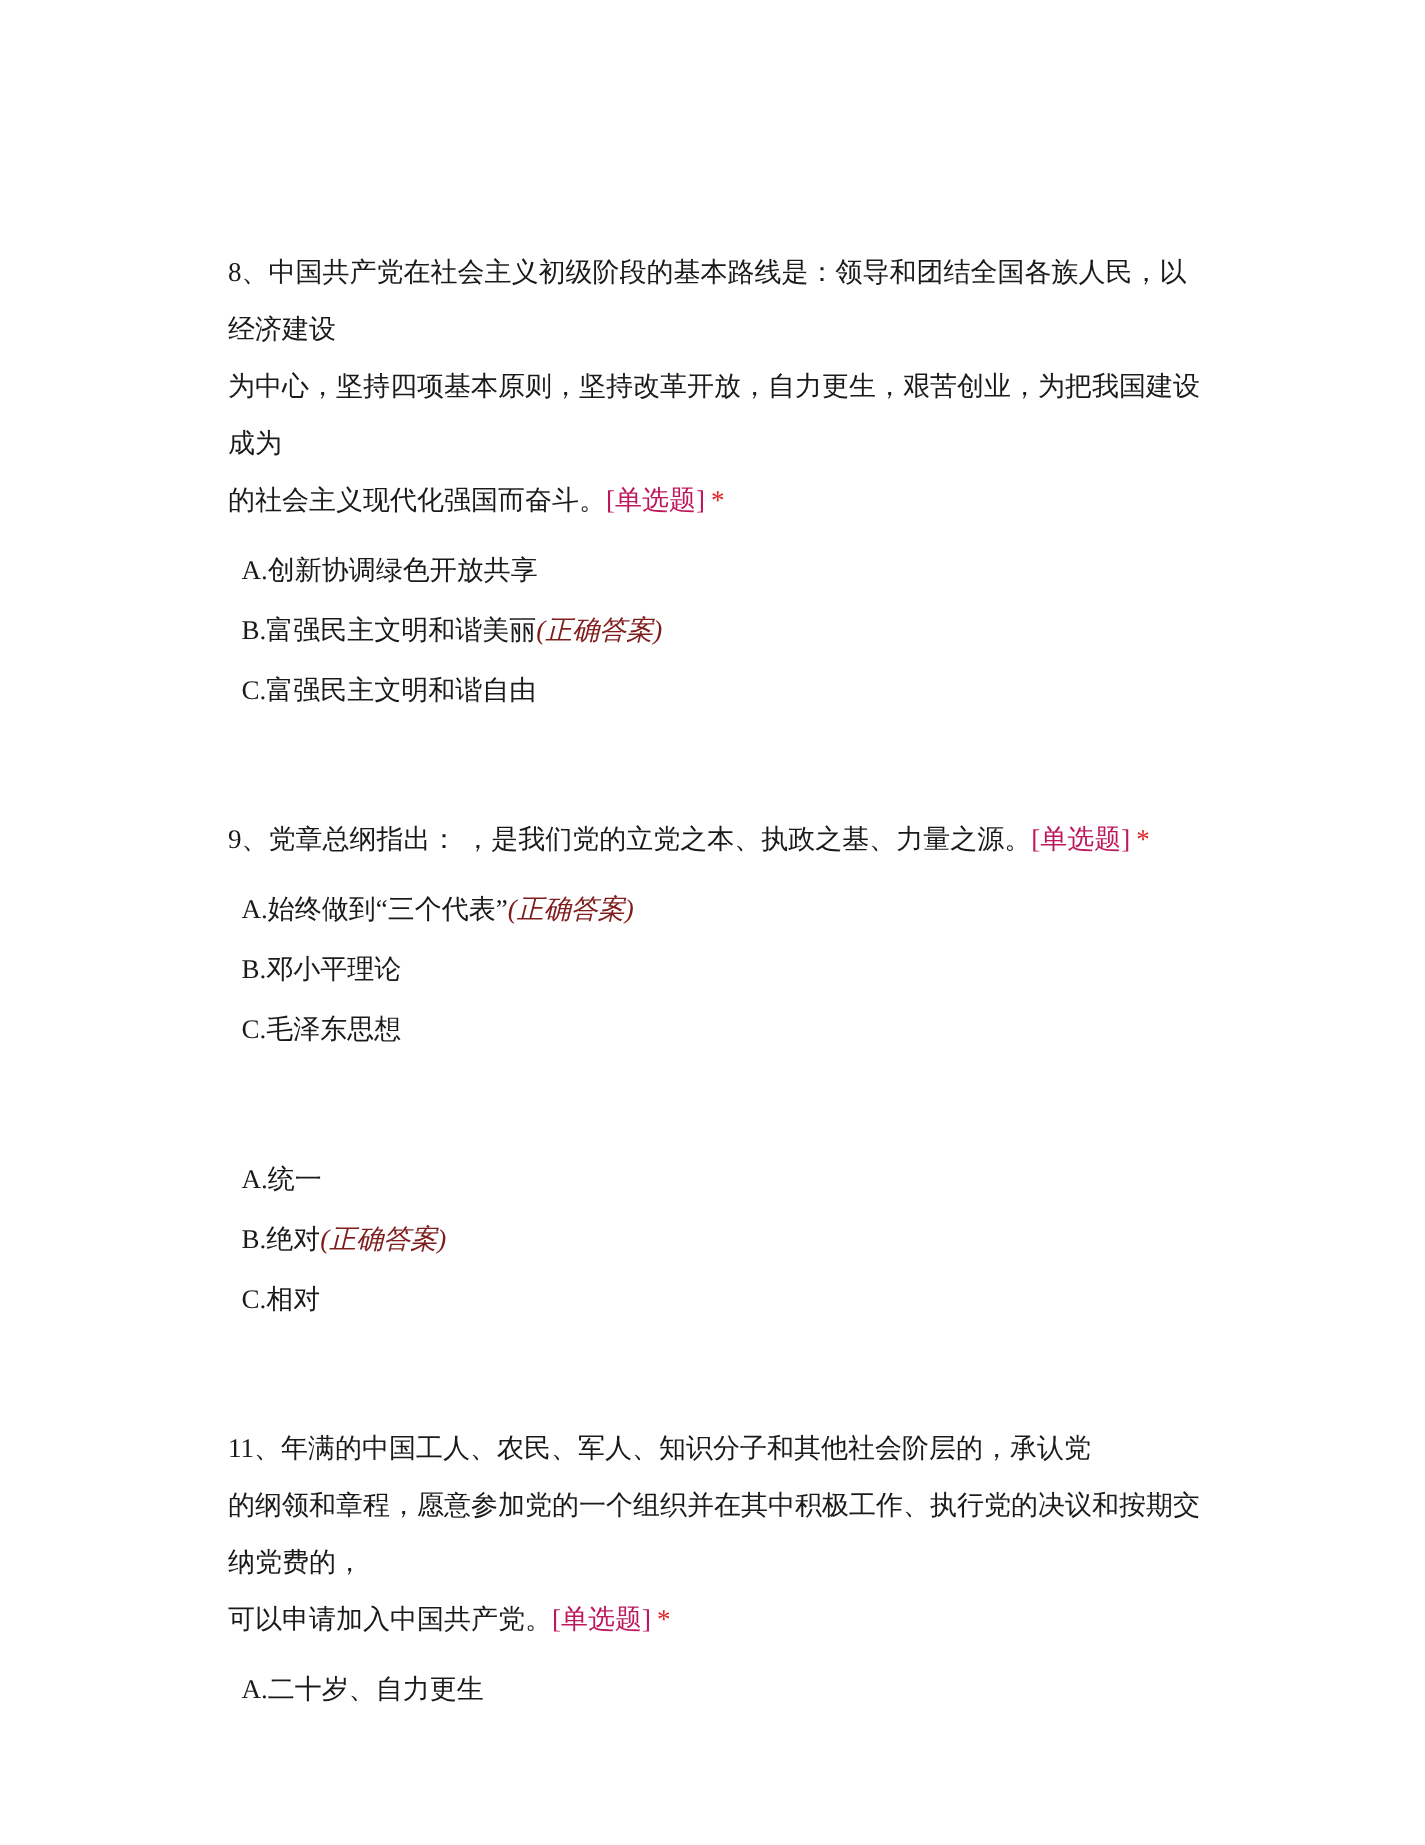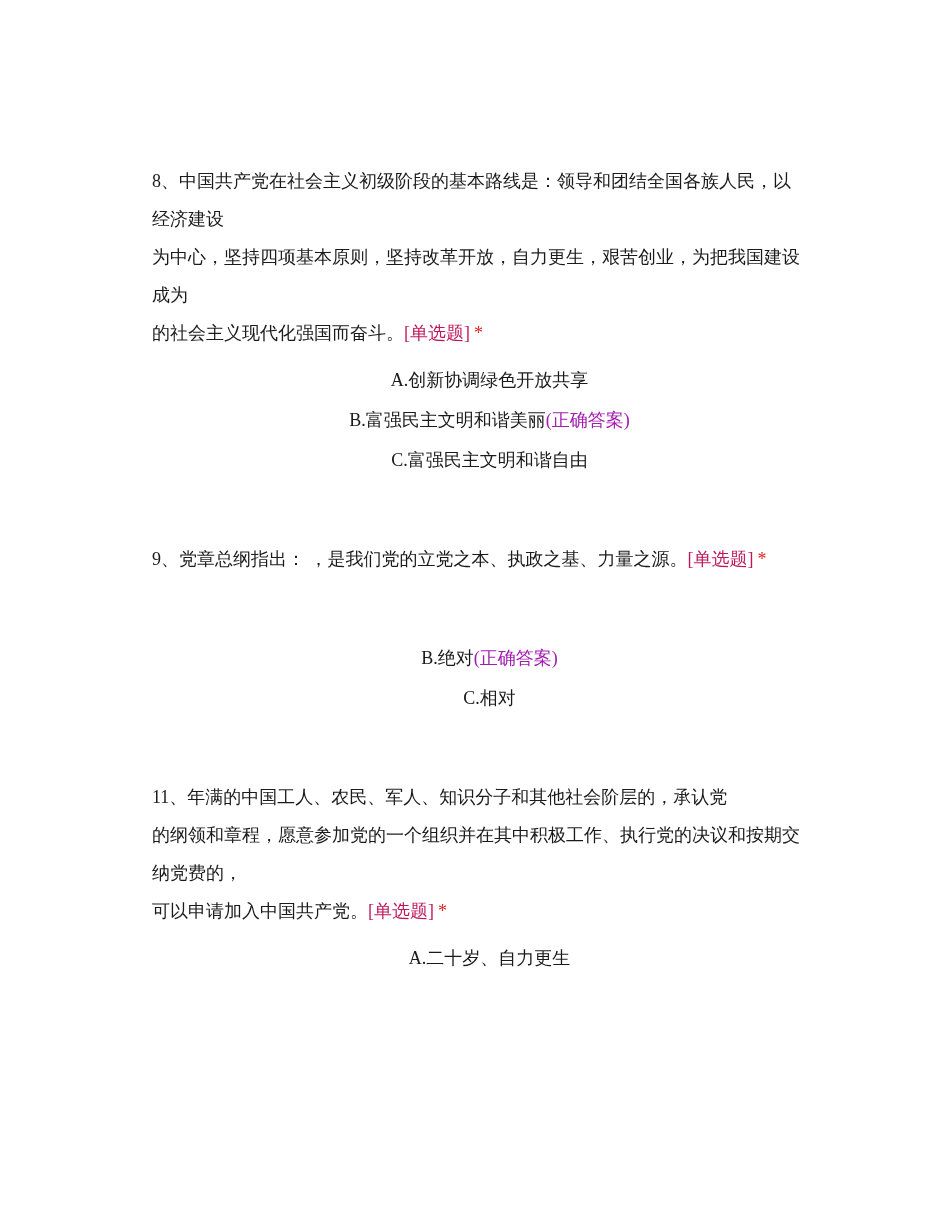--- a/index.html
+++ b/index.html
@@ -33,30 +33,30 @@
     .q-type {
       color: #be185d;
     }
     .required {
       color: #e02020;
       margin-left: 4px;
     }
     .options {
       margin-top: 8px;
       padding-left: 9px;
-      text-align: center;
     }
     .option {
       font-size: 18px;
       line-height: 40px;
       height: 40px;
       white-space: nowrap;
     }
     .correct {
-      color: #a21caf;
+      color: #7f1d1d;
+      font-style: italic;
     }
     .q-gap {
       height: 36px;
     }
   </style>
 </head>
 <body>
 
 <div class="page">
 
@@ -70,26 +70,32 @@
       <div class="option"><span>A.创新协调绿色开放共享</span><span class="correct"></span></div>
       <div class="option"><span>B.富强民主文明和谐美丽</span><span class="correct">(正确答案)</span></div>
       <div class="option"><span>C.富强民主文明和谐自由</span><span class="correct"></span></div>
     </div>
   </div>
 
   <div class="q-gap"></div>
 
   <div class="question">
     <div class="q-line"><span>9、党章总纲指出：  ，是我们党的立党之本、执政之基、力量之源。</span><span class="q-type">[单选题]</span><span class="required">*</span></div>
+    <div class="options">
+      <div class="option"><span>A.始终做到“三个代表”</span><span class="correct">(正确答案)</span></div>
+      <div class="option"><span>B.邓小平理论</span><span class="correct"></span></div>
+      <div class="option"><span>C.毛泽东思想</span><span class="correct"></span></div>
+    </div>
   </div>
 
   <div class="q-gap"></div>
 
   <div class="question">
     <div class="options">
+      <div class="option"><span>A.统一</span><span class="correct"></span></div>
       <div class="option"><span>B.绝对</span><span class="correct">(正确答案)</span></div>
       <div class="option"><span>C.相对</span><span class="correct"></span></div>
     </div>
   </div>
 
   <div class="q-gap"></div>
 
   <div class="question">
     <div class="q-line">11、年满的中国工人、农民、军人、知识分子和其他社会阶层的，承认党</div>
     <div class="q-line">的纲领和章程，愿意参加党的一个组织并在其中积极工作、执行党的决议和按期交</div>

